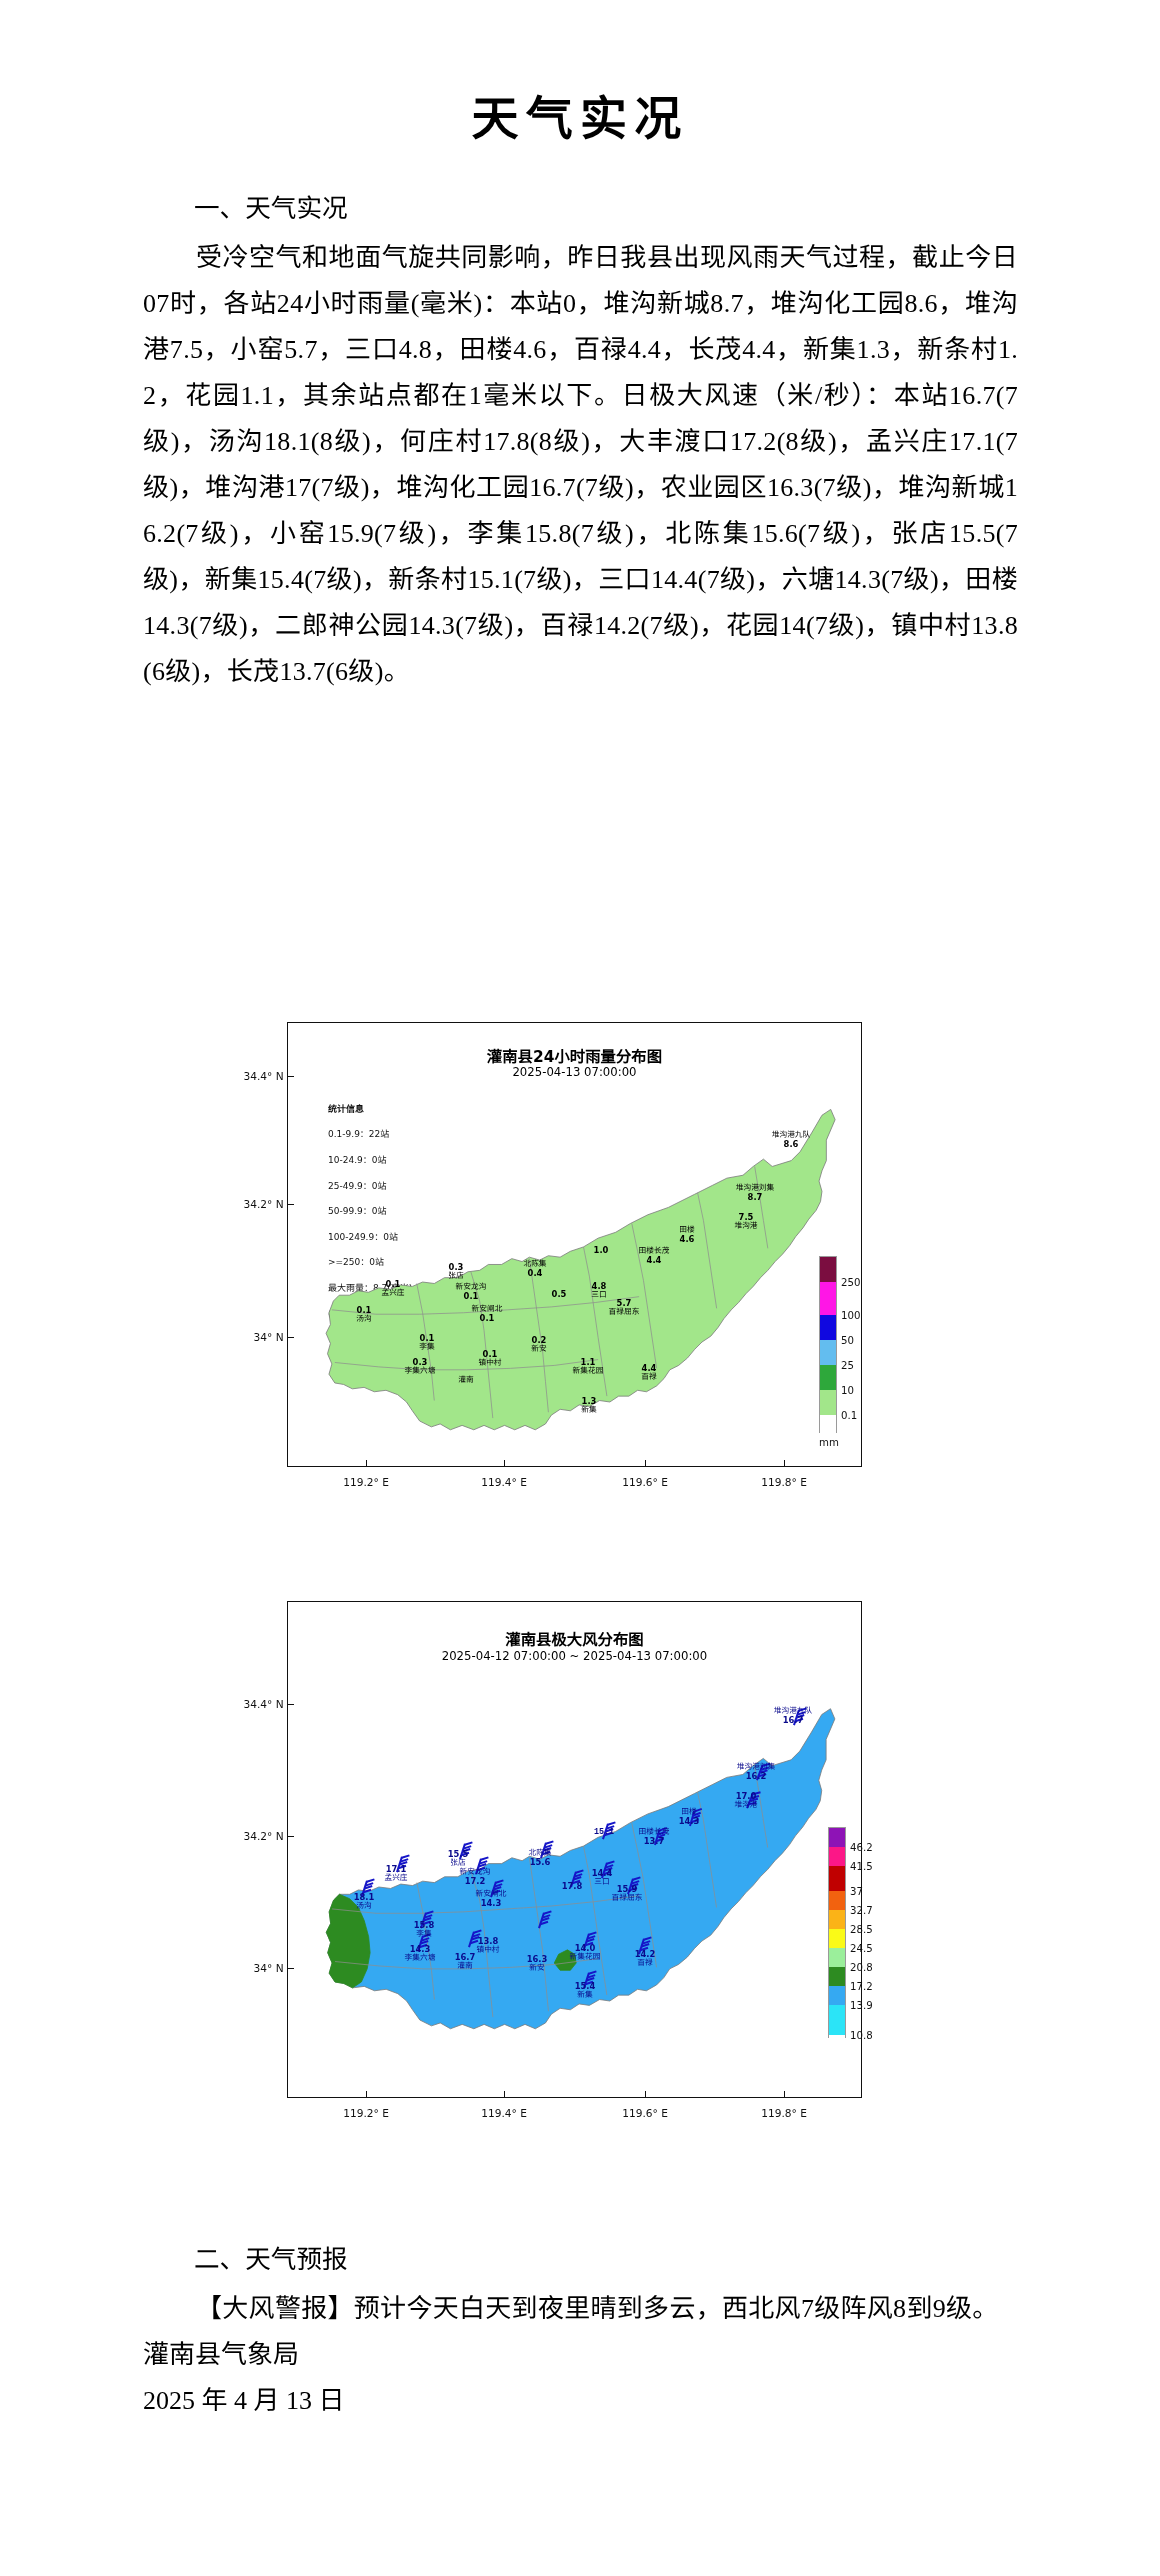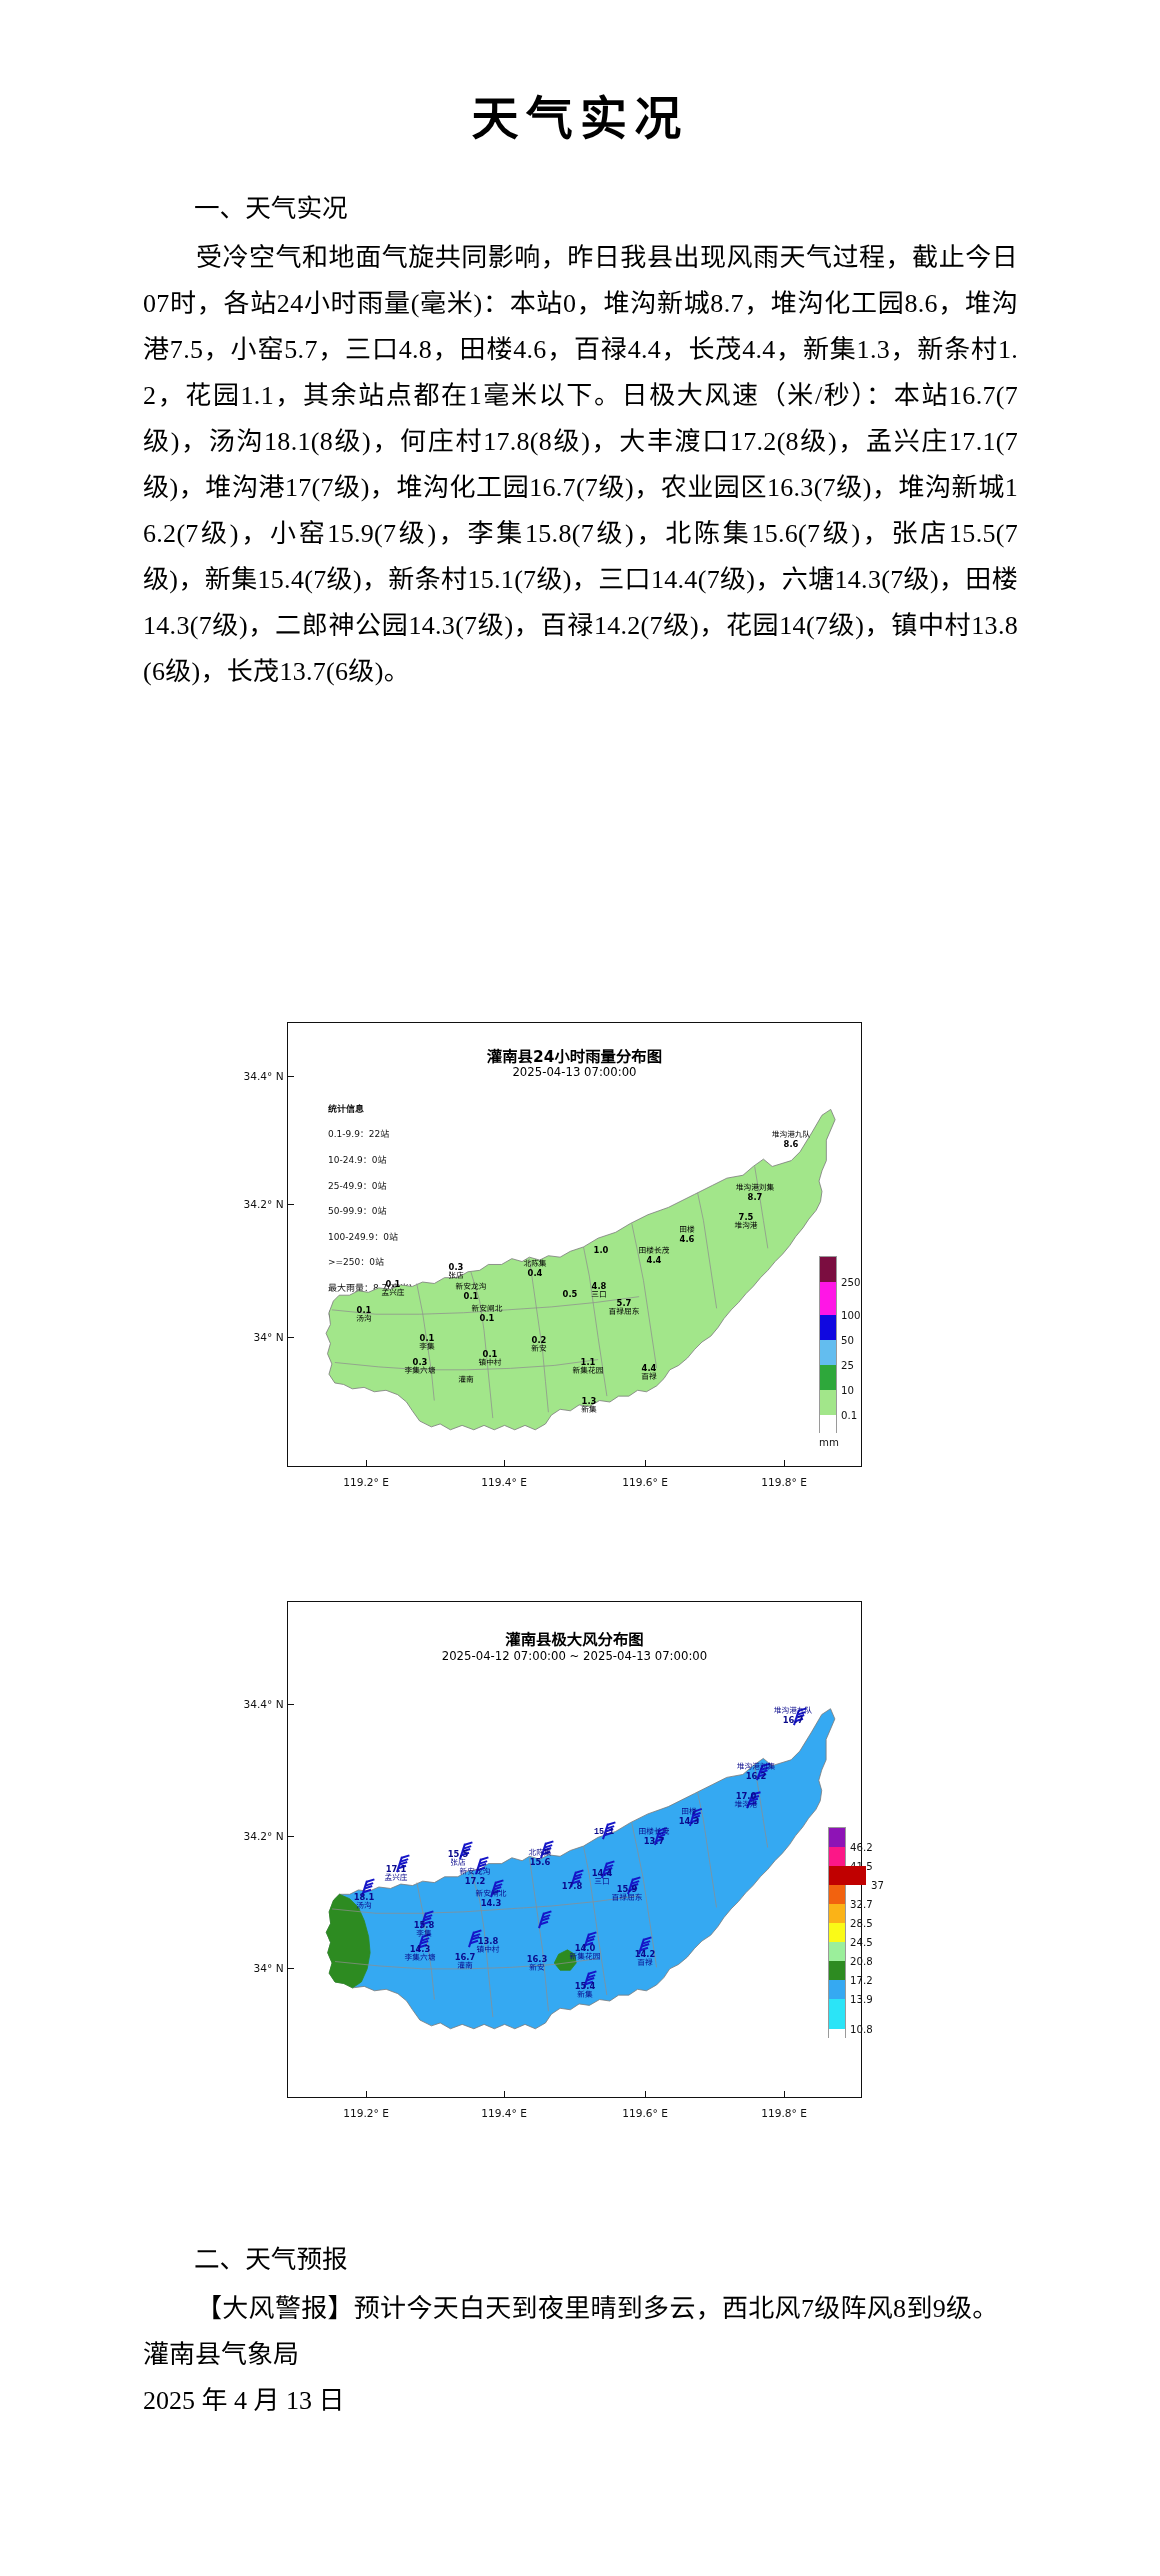--- a/index.html
+++ b/index.html
@@ -347,21 +347,21 @@
       <span class="v">0.4</span>
     </div>
     <div class="stn" style="left:168px; top:249px;">
       <span class="v">0.3</span>
       <span class="n">张店</span>
     </div>
     <div class="stn" style="left:311px; top:268px;">
       <span class="v">4.8</span>
       <span class="n">三口</span>
     </div>
-    <div class="stn" style="left:282px; top:272px;">
+    <div class="stn" style="left:271px; top:272px;">
       <span class="v">0.5</span>
     </div>
     <div class="stn" style="left:336px; top:285px;">
       <span class="v">5.7</span>
       <span class="n">百禄屈东</span>
     </div>
     <div class="stn" style="left:105px; top:266px;">
       <span class="v">0.1</span>
       <span class="n">孟兴庄</span>
     </div>
@@ -670,21 +670,21 @@
       <span class="n">新集</span>
     </div>
 
     <div class="cbar" id="cbar-wind" style="left:540px; top:225px; width:16px; height:209px;">
         <div class="seg" style="height: 19px; background: rgb(142, 19, 182);">
           <span class="lab">46.2</span>
         </div>
         <div class="seg" style="height: 19px; background: rgb(252, 23, 135);">
           <span class="lab">41.5</span>
         </div>
-        <div class="seg" style="height: 19px; background: rgb(192, 0, 0); padding-left: 21px;">
+        <div class="seg" style="height: 25px; background: rgb(192, 0, 0);">
           <span class="lab">37</span>
         </div>
         <div class="seg" style="height: 19px; background: rgb(242, 98, 15);">
           <span class="lab">32.7</span>
         </div>
         <div class="seg" style="height: 19px; background: rgb(251, 179, 23);">
           <span class="lab">28.5</span>
         </div>
         <div class="seg" style="height: 19px; background: rgb(250, 250, 23);">
           <span class="lab">24.5</span>

